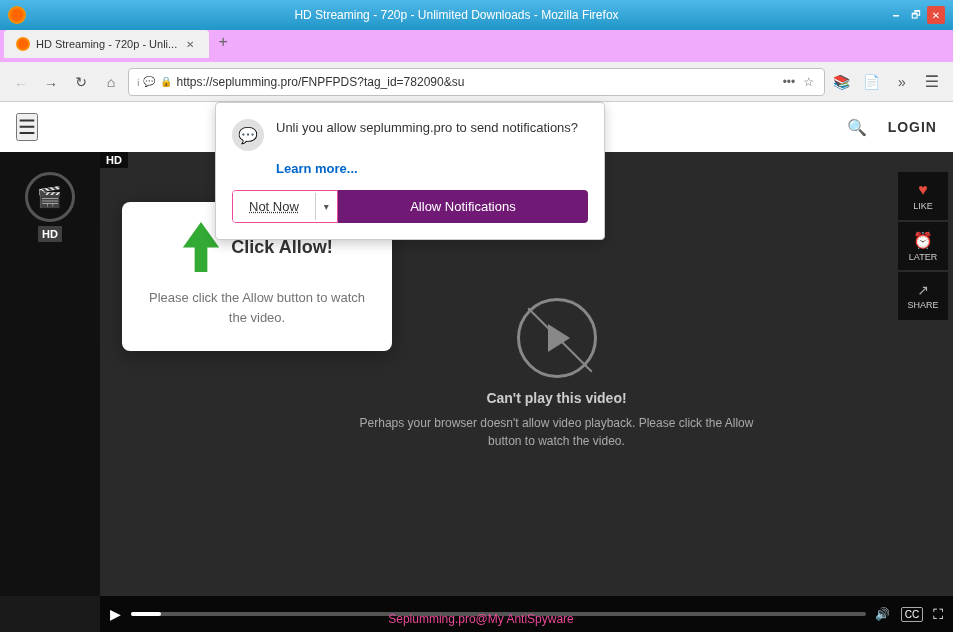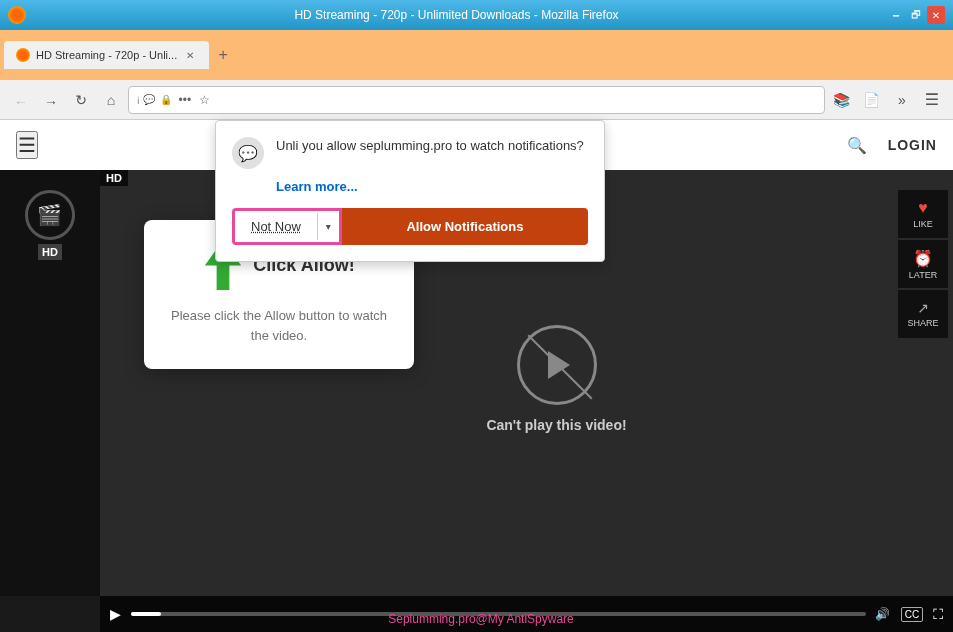--- a/index.html
+++ b/index.html
@@ -27,24 +27,24 @@
       width: 18px; height: 18px; border: none; cursor: pointer;
       display: flex; align-items: center; justify-content: center;
       font-size: 10px; color: white;
     }
     .win-btn-min { background: transparent; }
     .win-btn-max { background: transparent; }
     .win-btn-close { background: #e74c3c; border-radius: 2px; }
 
     
     .tab-bar {
-      background: #fdba74;
-      height: 50px;
-      display: flex;
-      align-items: center;
+      background: #f0abfc;
+      height: 32px;
+      display: flex;
+      align-items: flex-start;
       padding: 0 4px;
       gap: 2px;
     }
     .tab {
       background: #f0f0f0;
       border-radius: 4px 4px 0 0;
       padding: 6px 12px;
       font-size: 12px;
       display: flex;
       align-items: center;
@@ -108,49 +108,48 @@
     .notif-header { display: flex; gap: 12px; align-items: flex-start; margin-bottom: 10px; }
     .notif-icon {
       width: 32px; height: 32px; background: #e0e0e0; border-radius: 50%;
       display: flex; align-items: center; justify-content: center;
       flex-shrink: 0; color: #555; font-size: 16px;
     }
     .notif-text { font-size: 13px; color: #333; line-height: 1.4; }
     .notif-text strong { font-weight: normal; }
     .learn-more { color: #0066cc; font-size: 13px; text-decoration: none; cursor: pointer; display: block; margin-left: 44px; margin-bottom: 14px; font-weight: bold; }
     .notif-buttons { display: flex; gap: 0; }
-    .not-now-wrapper { display: flex; align-items: center; border: 3px solid #ec4899; border-radius: 4px 0 0 4px; overflow: hidden; }
+    .not-now-wrapper { display: flex; align-items: center; border: 1px solid #ec4899; border-radius: 4px 0 0 4px; overflow: hidden; }
     .not-now-btn {
       background: white;
       border: none;
       padding: 8px 16px;
       font-size: 13px;
       cursor: pointer;
       color: #333;
       text-decoration: underline dotted;
     }
     .dropdown-btn {
       background: white;
       border: none;
       border-left: 1px solid #ccc;
       padding: 8px 8px;
       cursor: pointer;
       color: #555;
       font-size: 10px;
     }
     .allow-btn {
-      background: #c2410c;
+      background: #701a75;
       color: white;
       border: none;
       padding: 8px 10px;
       font-size: 13px;
       cursor: pointer;
       border-radius: 0 4px 4px 0;
       flex: 1;
-      font-weight: bold;
     }
 
     
     .page-content {
       flex: 1;
       background: #1a1a1a;
       position: relative;
       overflow: hidden;
     }
 
@@ -178,21 +177,21 @@
       width: 100%;
       height: calc(100% - 50px);
       display: flex;
       align-items: center;
       justify-content: center;
     }
 
     
     .click-allow-popup {
       position: absolute;
-      left: 144px;
+      left: 122px;
       top: 50px;
       width: 270px;
       background: white;
       border-radius: 8px;
       padding: 20px 20px 24px;
       box-shadow: 0 4px 20px rgba(0,0,0,0.3);
       z-index: 10;
       text-align: center;
     }
     .arrow-svg { width: 40px; height: 50px; }
@@ -369,40 +368,41 @@
   <div class="nav-bar">
     <button class="nav-btn disabled">←</button>
     <button class="nav-btn">→</button>
     <button class="nav-btn">↻</button>
     <button class="nav-btn">⌂</button>
 
     <div class="url-bar">
       <span class="url-bar-icon">ℹ</span>
       <span class="url-bar-icon">💬</span>
       <span class="url-bar-icon">🔒</span>
+      <span class="url-text">https://seplumming.pro/FNPFPDS?tag_id=782090&amp;su</span>
       <div class="url-bar-actions">
         <button class="url-action-btn">•••</button>
         <button class="url-action-btn">☆</button>
       </div>
     </div>
 
     <div class="bookmark-bar-icons">
       <button class="nav-btn">📚</button>
       <button class="nav-btn">📄</button>
       <button class="nav-btn">»</button>
     </div>
     <button class="hamburger-btn">☰</button>
 
     <div class="notification-popup">
       <div class="notif-header">
         <div class="notif-icon">
           <span>💬</span>
         </div>
         <div class="notif-text">
-          <span>Unli you allow </span><strong>seplumming.pro</strong><span> to watch notifications?</span>
+          <span>Unli you allow </span><strong>seplumming.pro</strong><span> to send notifications?</span>
         </div>
       </div>
       <a class="learn-more">Learn more...</a>
       <div class="notif-buttons">
         <div class="not-now-wrapper">
           <button class="not-now-btn">Not Now</button>
           <button class="dropdown-btn">▾</button>
         </div>
         <button class="allow-btn">Allow Notifications</button>
       </div>
@@ -460,20 +460,22 @@
               <span class="side-btn-label">SHARE</span>
             </button>
           </div>
 
           <div style="display:flex; flex-direction:column; align-items:center; margin-left: 60px;">
             <div class="play-blocked-icon">
               <div class="play-triangle"></div>
               <div class="diagonal-line"></div>
             </div>
             <div class="cant-play-text">Can't play this video!</div>
+            <div class="cant-play-desc">Perhaps your browser doesn't allow video playback. Please click the
+Allow button to watch the video.</div>
           </div>
         </div>
 
         <div class="video-controls-bar">
           <button class="play-pause-btn">▶</button>
           <div class="progress-bar">
             <div class="progress-fill"></div>
           </div>
           <button class="volume-btn">🔊</button>
           <button class="cc-btn">CC</button>

